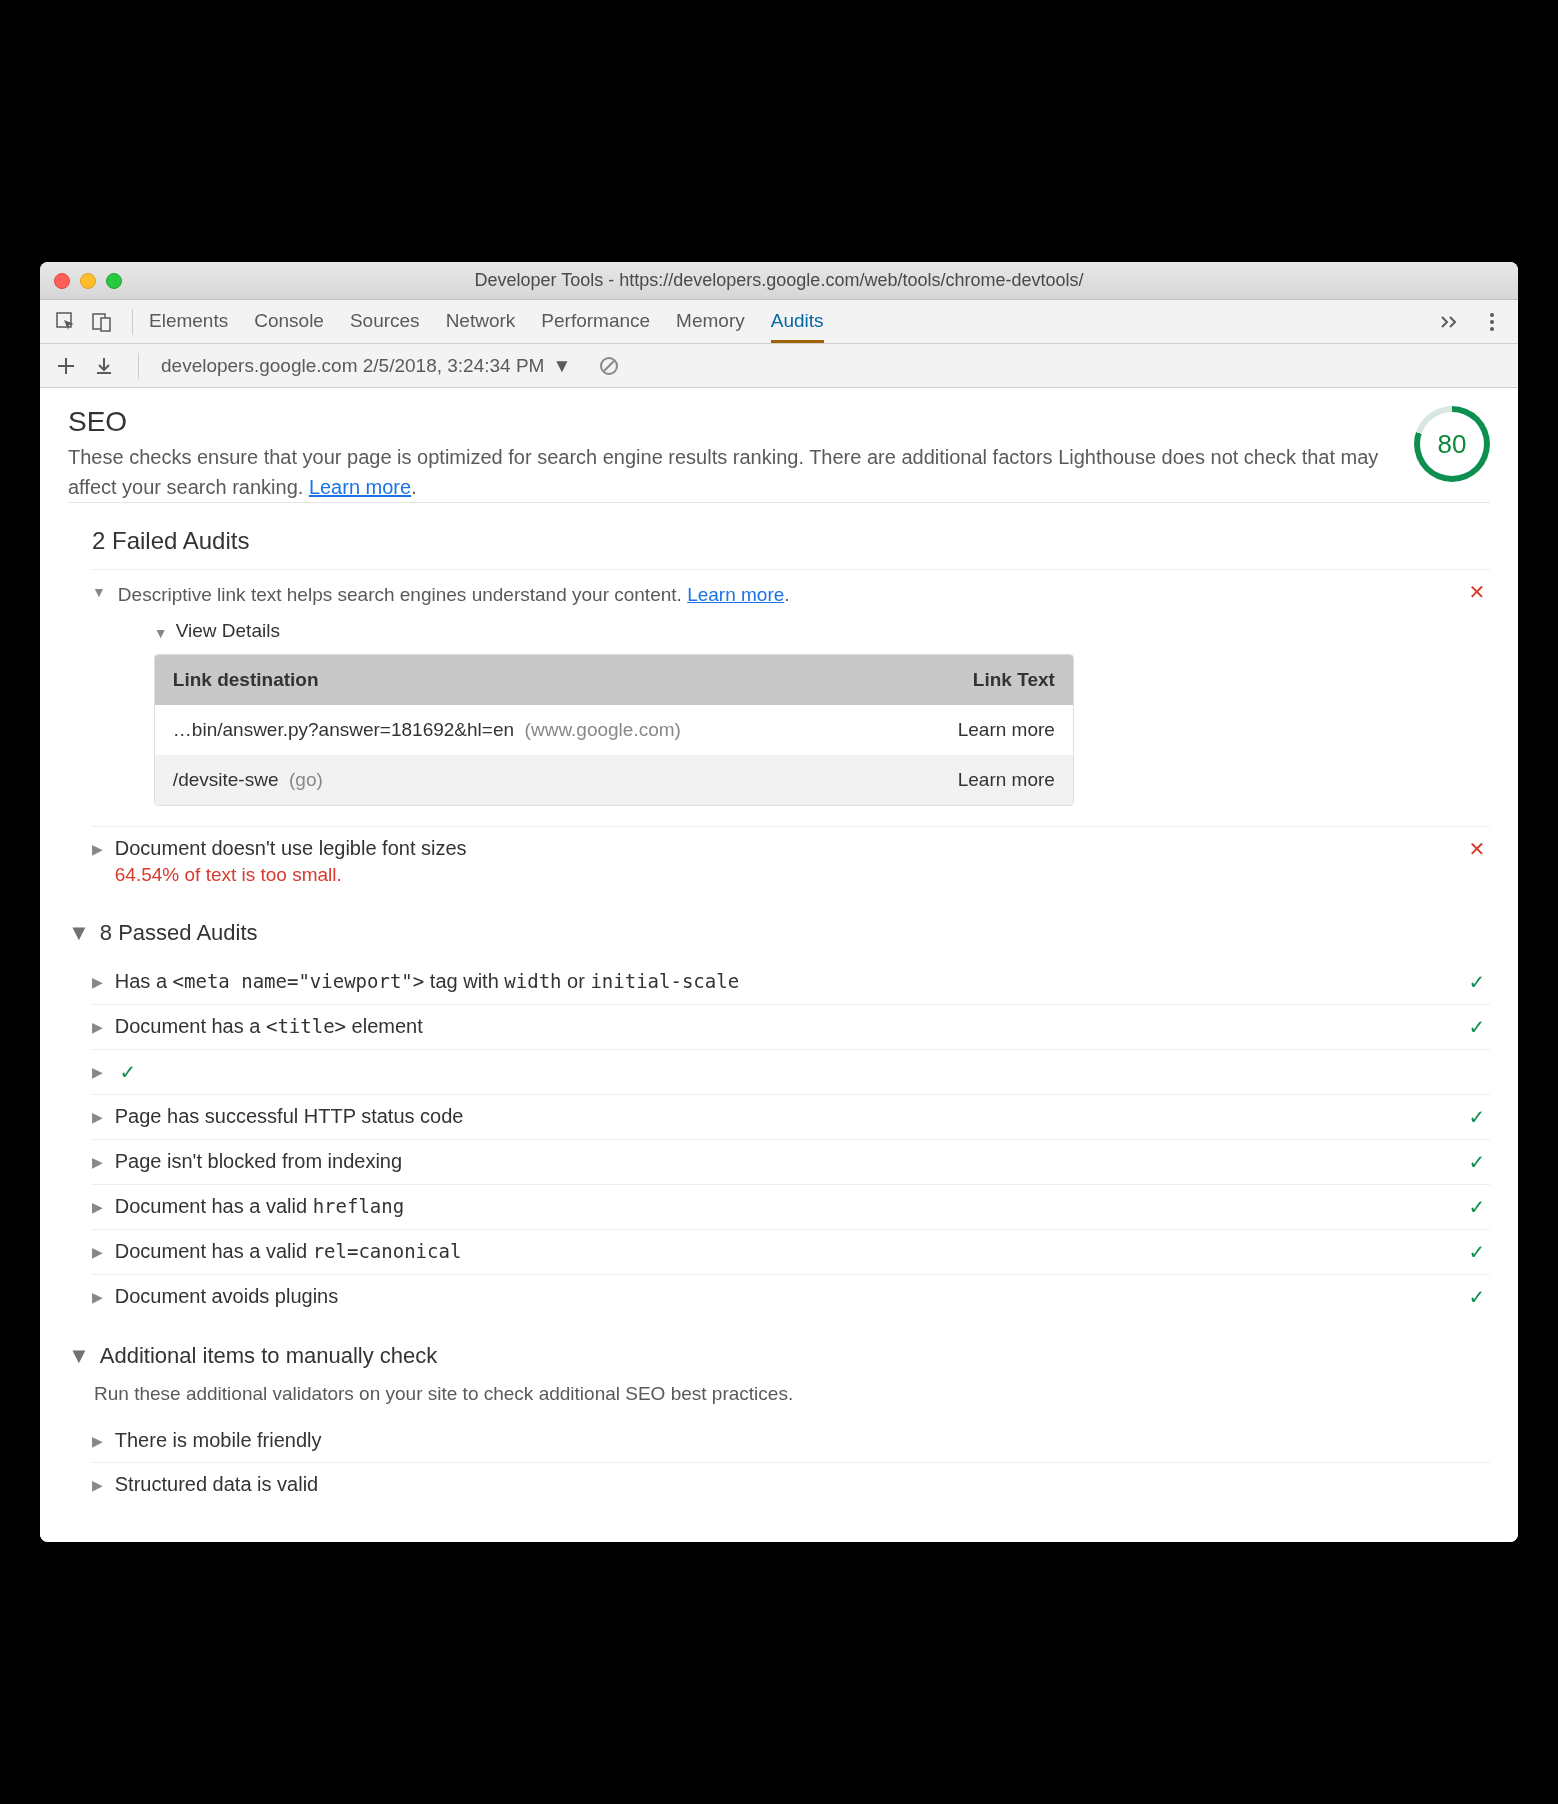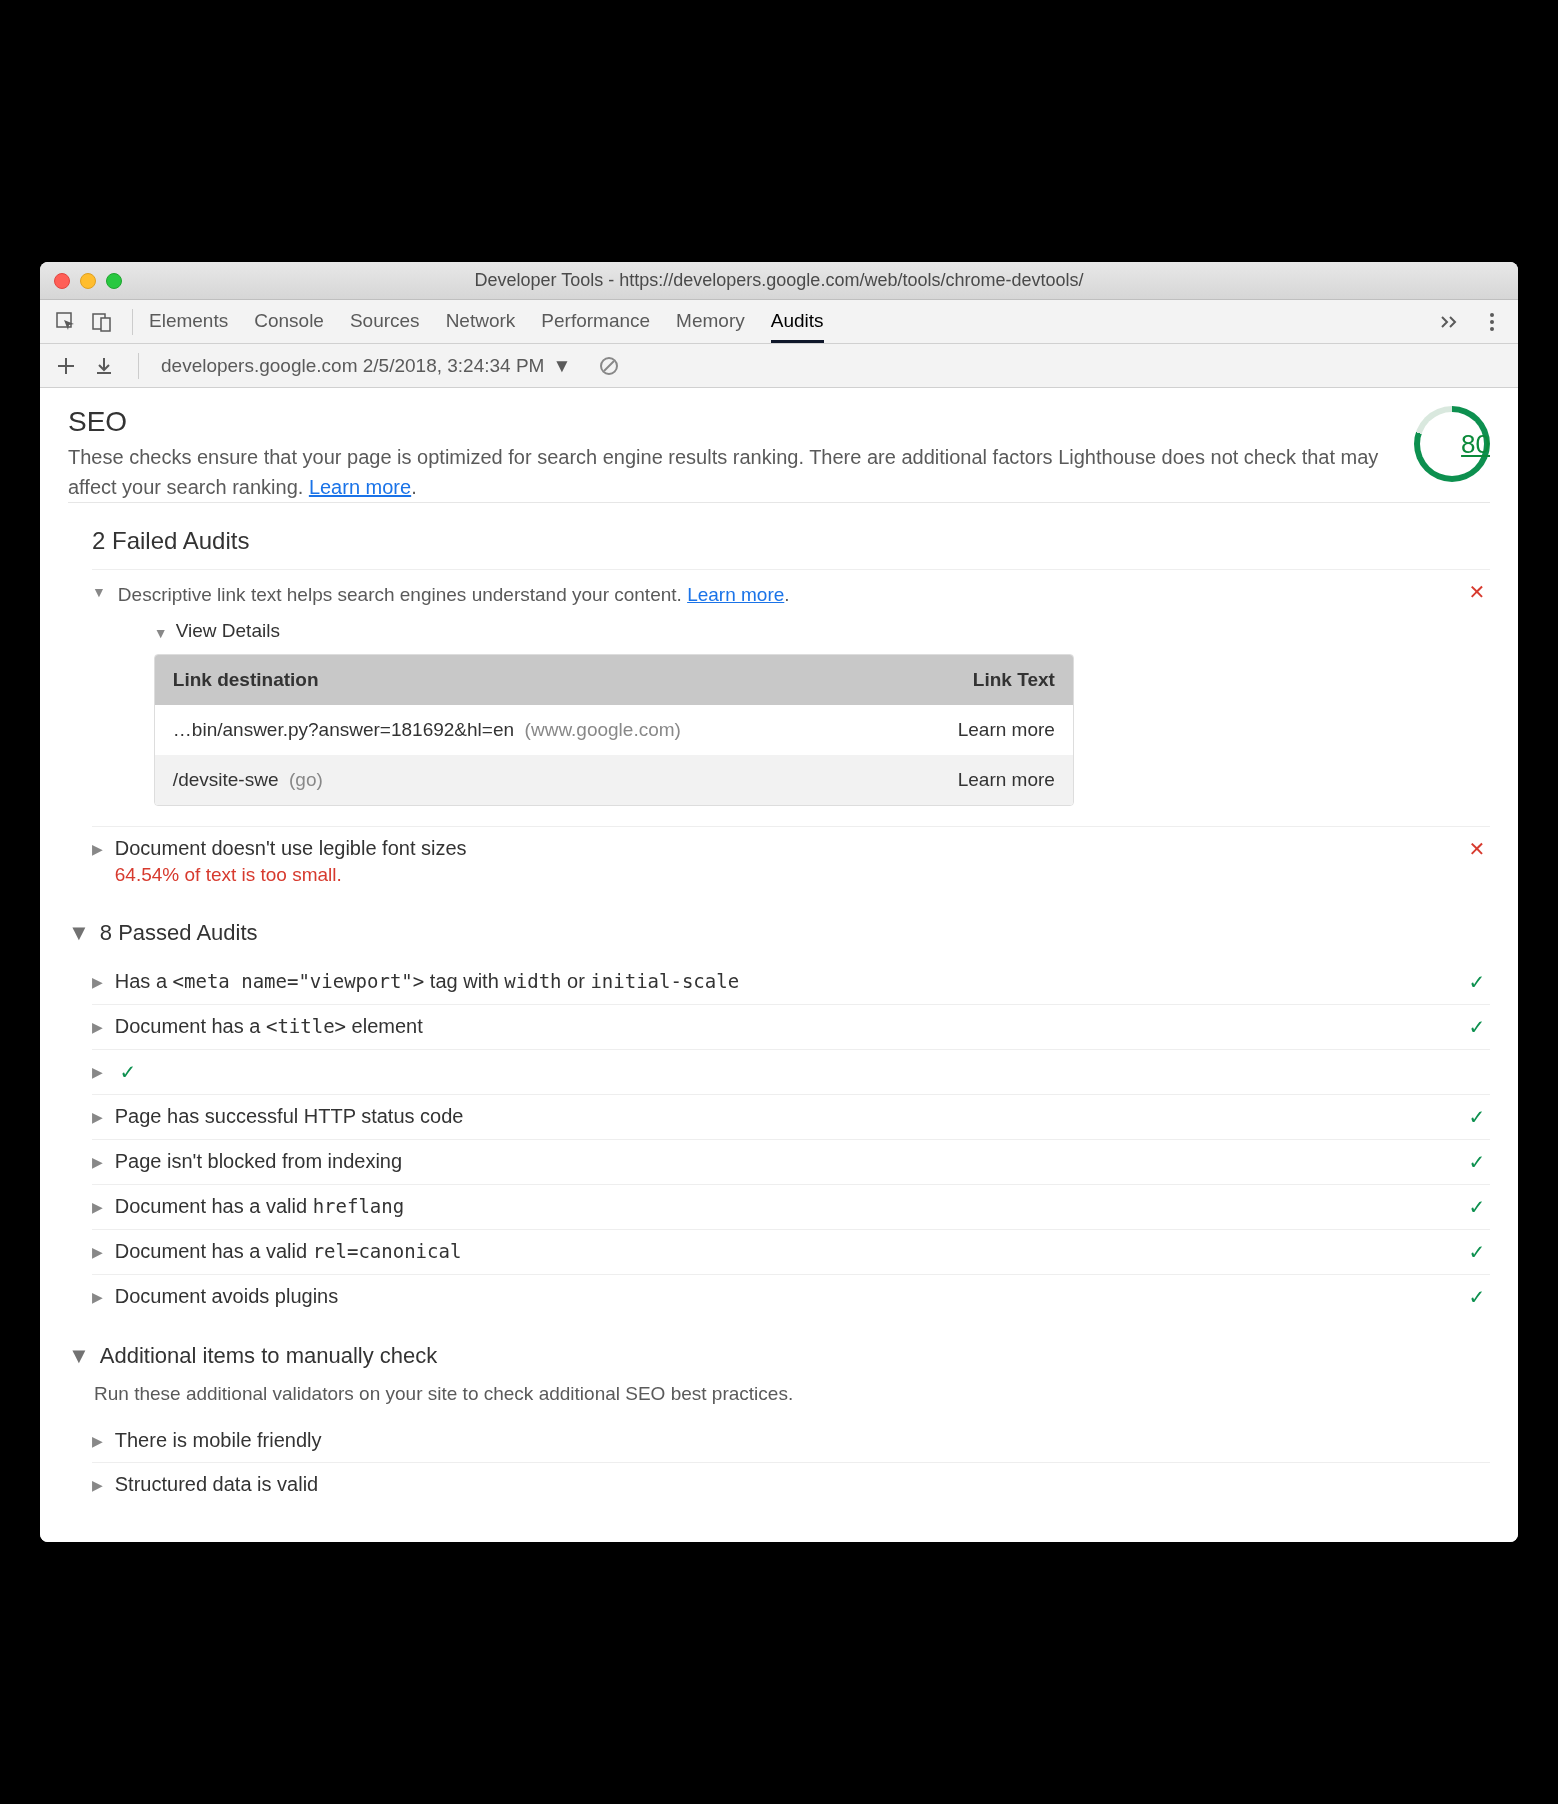--- a/index.html
+++ b/index.html
@@ -42,44 +42,44 @@
     border-bottom: 1px solid #d0d0d0; background: #f3f3f3;
     padding: 0 12px; gap: 8px;
   }
   .tabbar .icon-btn {
     width: 28px; height: 28px; display: flex; align-items: center; justify-content: center;
     color: #5a5a5a; cursor: pointer;
   }
   .tabbar .sep { width: 1px; height: 26px; background: #ccc; margin: 0 8px; }
   .tabbar .tabs { display: flex; gap: 26px; font-size: 19px; color: #5a5a5a; }
   .tabbar .tab { cursor: pointer; padding: 8px 0; }
-  .tabbar .tab.active { color: #000000; border-bottom: 3px solid #0f172a; margin-bottom: -1px; }
+  .tabbar .tab.active { color: #0369a1; border-bottom: 3px solid #a16207; margin-bottom: -1px; }
   .tabbar .right { margin-left: auto; display: flex; align-items: center; gap: 14px; }
 
   .toolbar {
     display: flex; align-items: center; height: 44px;
     border-bottom: 1px solid #d0d0d0; background: #f3f3f3;
     padding: 0 14px; gap: 14px; font-size: 19px; color: #5a5a5a;
   }
   .toolbar .sep { width: 1px; height: 26px; background: #ccc; margin: 0 8px; }
   .toolbar .icon-btn { width: 24px; height: 24px; display:flex; align-items:center; justify-content:center; cursor:pointer; color:#5a5a5a;}
 
   .content { padding: 18px 28px 36px 28px; background: #fff; }
 
   .header-row { display: flex; align-items: flex-start; gap: 4px; padding-bottom: 0; border-bottom: 1px solid #e6e6e6; }
   .header-text { flex: 1; }
   .header-text h1 { font-size: 28px; font-weight: 400; color: #333; margin-bottom: 4px; }
   .header-text p { font-size: 20px; color: #5a5a5a; line-height: 1.5; }
   .header-text a { color: #1a73e8; text-decoration: underline; }
 
   .gauge {
     width: 76px; height: 76px; border-radius: 50%; display: flex;
-    align-items: center; justify-content: flex-end; font-size: 26px; color: #0b8a3a;
+    align-items: center; justify-content: center; font-size: 26px; color: #0b8a3a;
     background: conic-gradient(#0d904f 0 80%, #d9e8de 80% 100%);
-    position: relative; flex-shrink: 0; text-decoration: underline;
+    position: relative; flex-shrink: 0;
   }
   .gauge::before {
     content: ""; position: absolute; inset: 6px; background: #fff; border-radius: 50%;
   }
   .gauge span { position: relative; z-index: 1; }
 
   .section-h { font-size: 24px; color: #333; margin: 24px 0 14px 24px; display:flex; align-items:center; gap:10px; }
   .section-h .caret { color:#727272; }
   .section-h.sub { font-size: 22px; margin-left: 0; }
   .section-desc { font-size: 19px; color: #5a5a5a; margin: 0 0 14px 26px; }

